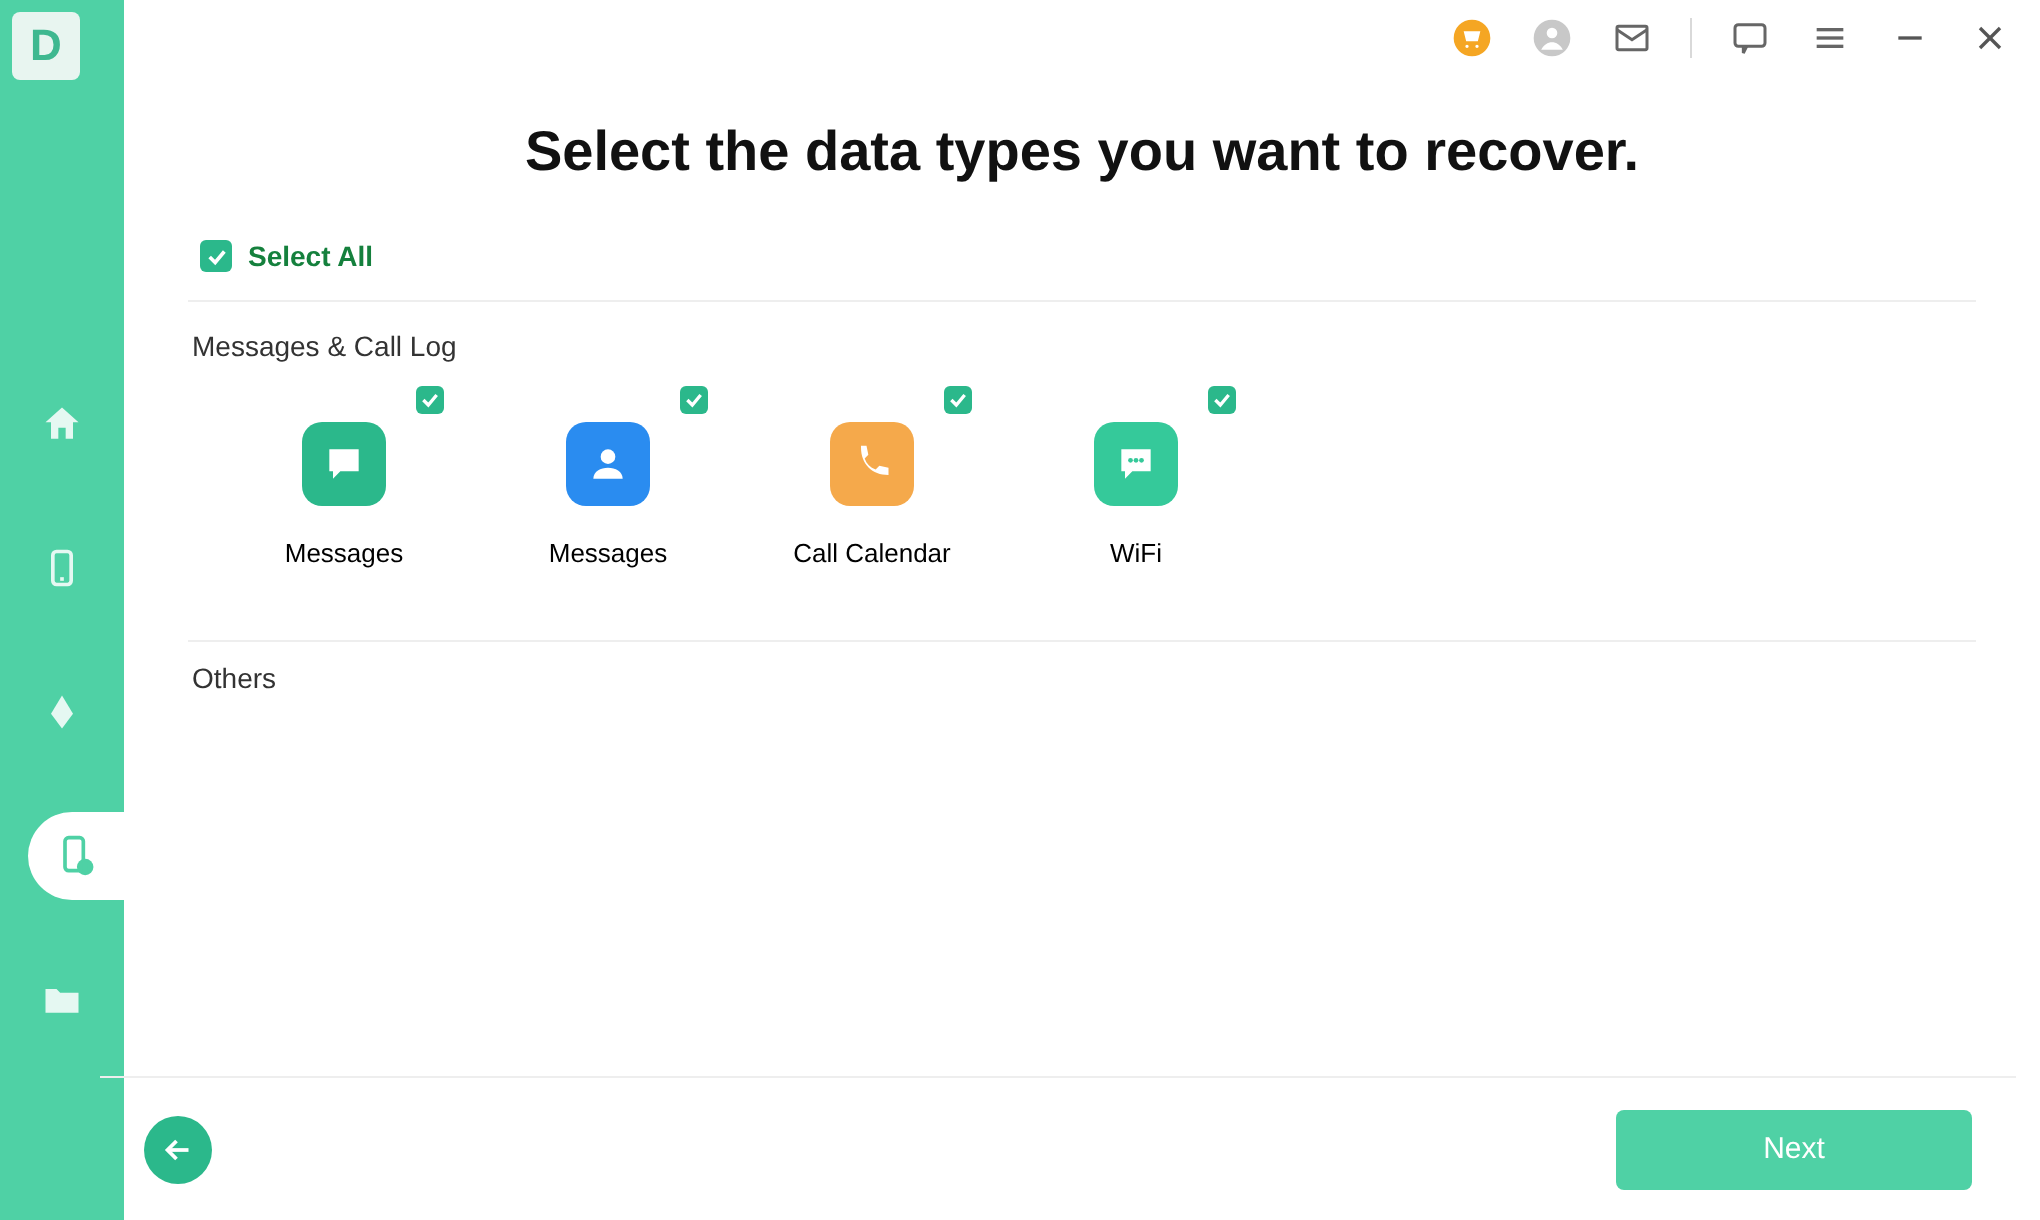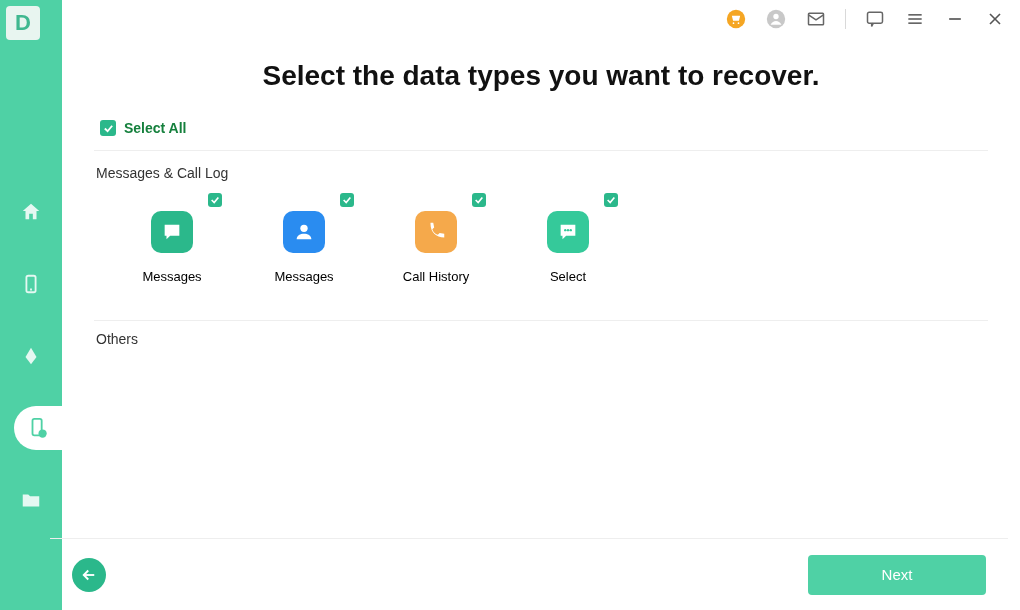--- a/index.html
+++ b/index.html
@@ -331,38 +331,38 @@
         <div class="card-chk">
             <svg viewBox="0 0 24 24" fill="none" stroke="currentColor" stroke-width="4">
               <polyline points="4 12 10 18 20 6"></polyline>
             </svg>
           </div>
         <div class="icon-tile" style="background:#f5a94b">
             <svg viewBox="0 0 24 24" fill="currentColor">
               <path d="M6 3c0 9 6 15 15 15v-4l-5-1-2 2c-3-1-5-3-6-6l2-2-1-5H6z"></path>
             </svg>
           </div>
-        <div class="card-label">Call History</div>
+        <div class="card-label">Call Calendar</div>
       </div>
 
       <div class="card">
         <div class="card-chk">
             <svg viewBox="0 0 24 24" fill="none" stroke="currentColor" stroke-width="4">
               <polyline points="4 12 10 18 20 6"></polyline>
             </svg>
           </div>
         <div class="icon-tile" style="background:#35c99a">
             <svg viewBox="0 0 24 24" fill="currentColor">
               <path d="M4 4h16v12H10l-4 4v-4H4z"></path>
               <circle cx="9" cy="10" r="1.3" fill="#35c99a"></circle>
               <circle cx="12" cy="10" r="1.3" fill="#35c99a"></circle>
               <circle cx="15" cy="10" r="1.3" fill="#35c99a"></circle>
             </svg>
           </div>
-        <div class="card-label">Select</div>
+        <div class="card-label">WiFi</div>
       </div>
 
     </div>
   </div>
 
   <div class="section" style="border-bottom:none">
     <div class="section-title">Others</div>
     <div class="cards">
 
 

